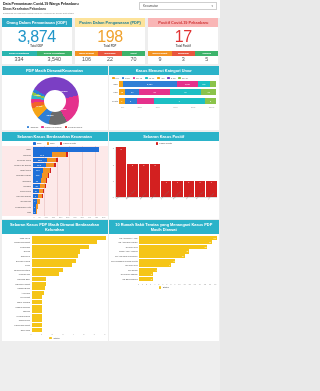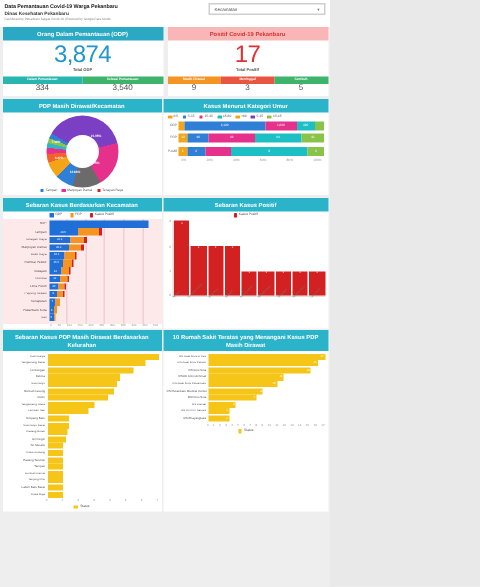--- a/index.html
+++ b/index.html
@@ -145,20 +145,41 @@
           <div class="blabel bg-teal">Dalam Pemantauan</div>
           <div class="bval">334</div>
         </div>
         <div class="bcell">
           <div class="blabel bg-green">Selesai Pemantauan</div>
           <div class="bval">3,540</div>
         </div>
       </div>
     </div>
 
+    <div class="kpi">
+      <div class="kpi-hd hd-pdp">Pasien Dalam Pengawasan (PDP)</div>
+      <div class="kpi-body">
+        <div class="big big-pdp">198</div>
+        <div class="sub">Total PDP</div>
+      </div>
+      <div class="bbar">
+        <div class="bcell">
+          <div class="blabel bg-org">Masih Dirawat</div>
+          <div class="bval">106</div>
+        </div>
+        <div class="bcell">
+          <div class="blabel bg-red">Meninggal</div>
+          <div class="bval">22</div>
+        </div>
+        <div class="bcell">
+          <div class="blabel bg-grn2">Sehat</div>
+          <div class="bval">70</div>
+        </div>
+      </div>
+    </div>
 
     <div class="kpi">
       <div class="kpi-hd hd-pos">Positif Covid-19 Pekanbaru</div>
       <div class="kpi-body">
         <div class="big big-pos">17</div>
         <div class="sub">Total Positif</div>
       </div>
       <div class="bbar">
         <div class="bcell">
           <div class="blabel bg-org2">Masih Dirawat</div>

